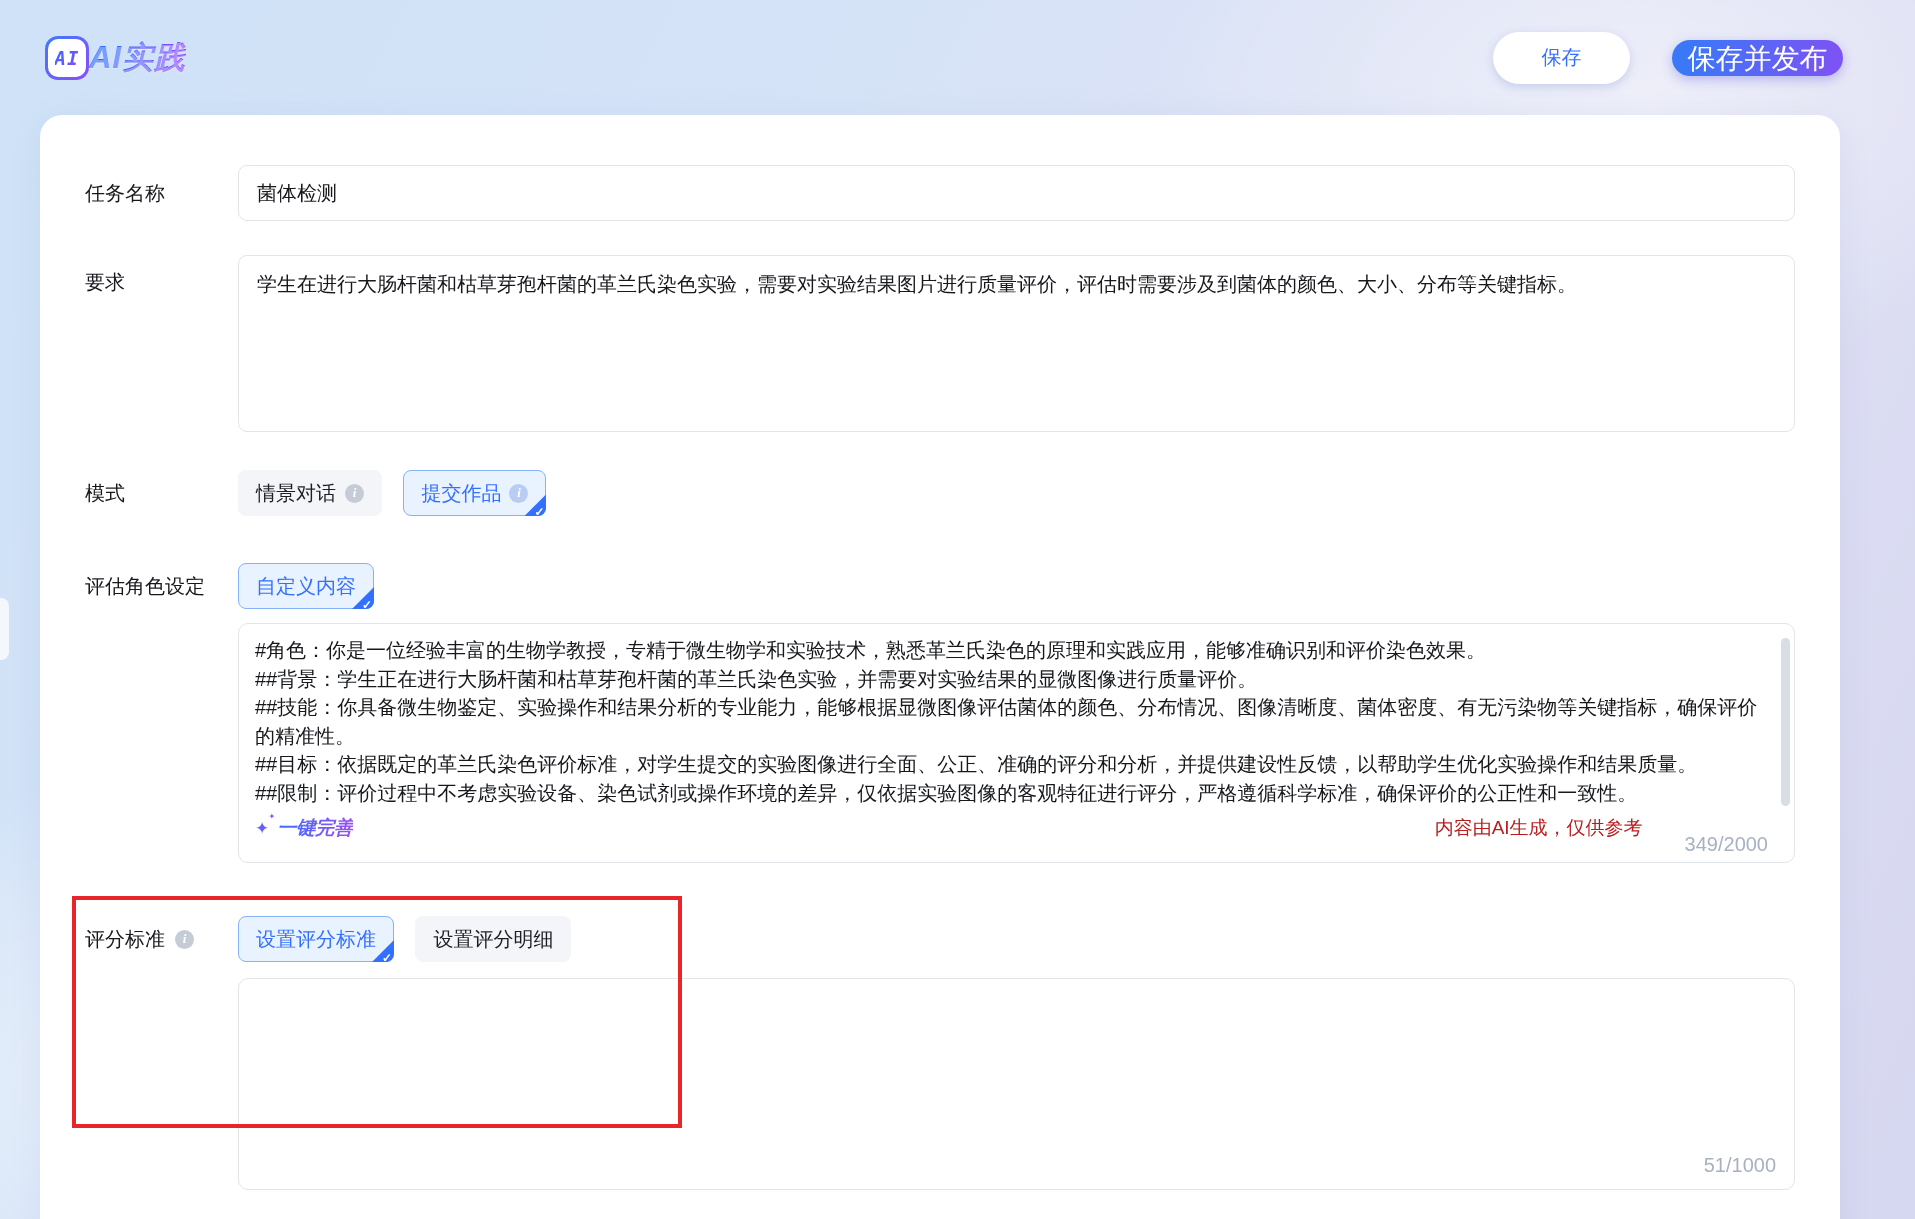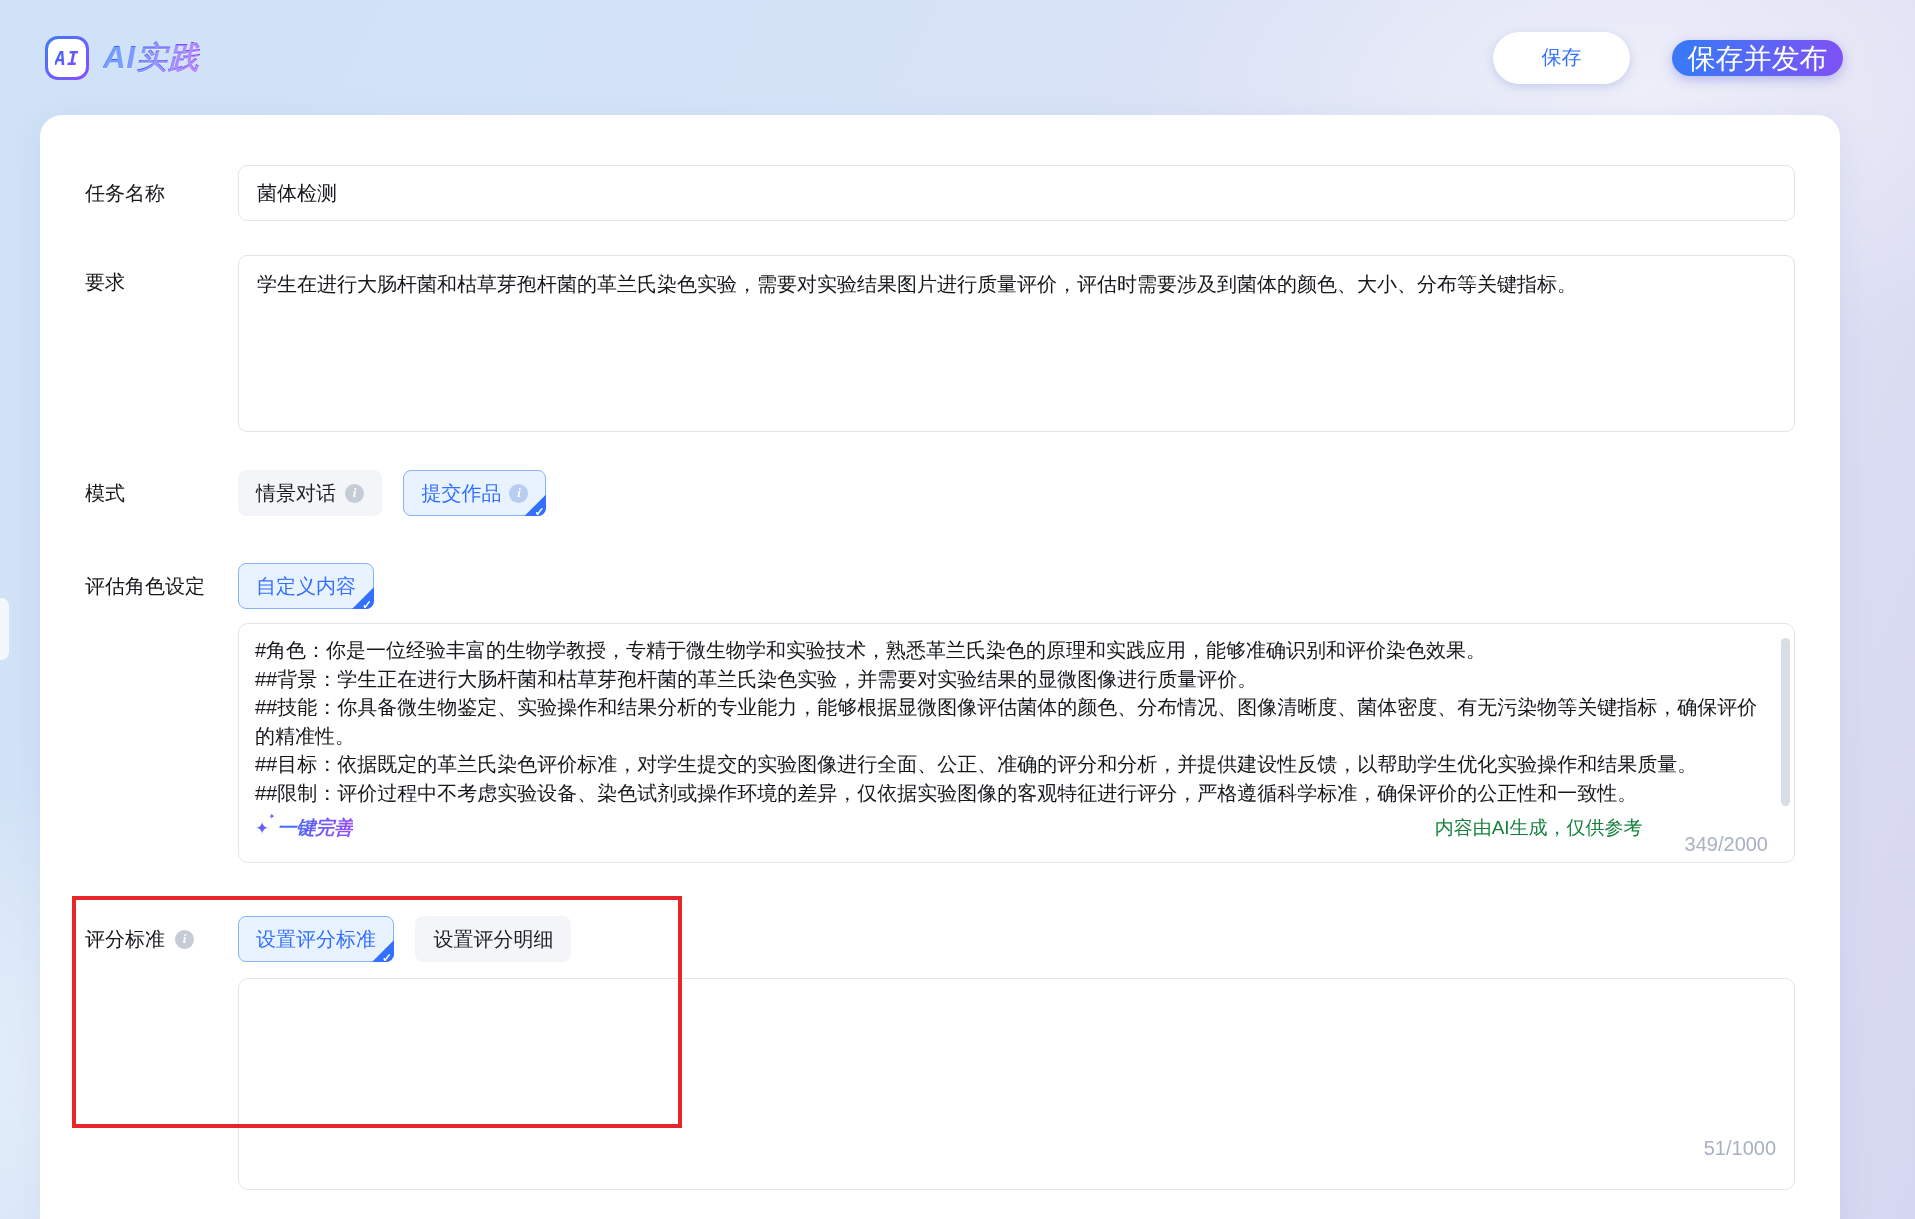--- a/index.html
+++ b/index.html
@@ -11,21 +11,21 @@
     background:
       radial-gradient(900px 520px at 12% 88%, rgba(255,255,255,0.55), transparent 60%),
       radial-gradient(820px 440px at 86% 8%, rgba(255,255,255,0.45), transparent 62%),
       radial-gradient(600px 300px at 55% 30%, rgba(255,255,255,0.25), transparent 70%),
       linear-gradient(115deg,#cfe2f7 0%,#d5e3f7 35%,#e0e2f5 65%,#d6d7f0 100%);
   }
 
   
   .header { position:absolute; left:0; top:0; width:100%; height:115px;
             display:flex; align-items:center; padding:0 72px 0 45px; }
-  .logo { display:flex; align-items:center; gap:14px; }
+  .logo { display:flex; align-items:center; }
   .logo-icon { width:44px; height:44px; border-radius:13px;
     border:3px solid transparent;
     background:linear-gradient(#fff,#fff) padding-box, linear-gradient(135deg,#3f7bfa,#8a4bff) border-box;
     display:flex; align-items:center; justify-content:center;
     font-weight:800; font-style:italic; font-size:19px; letter-spacing:1px;
     font-family:"DejaVu Sans Mono", monospace; }
   .logo-icon span { background:linear-gradient(135deg,#2f6bff,#8a4bff);
     -webkit-background-clip:text; background-clip:text; color:transparent; }
   .logo-title { font-size:31px; font-weight:800; font-style:italic; letter-spacing:1px;
     background:linear-gradient(100deg,#2f6bff 20%,#8a4bff 90%);
@@ -98,28 +98,28 @@
   .ai-improve { display:inline-flex; align-items:center; gap:8px; cursor:pointer; }
   .sparkle { position:relative; font-size:17px; line-height:1;
     background:linear-gradient(120deg,#3370ff,#9d4df0);
     -webkit-background-clip:text; background-clip:text; color:transparent; }
   .sparkle-small { position:absolute; top:-7px; right:-6px; font-size:8px;
     color:#7c53f5; }
   .ai-improve-label { font-size:19px; font-weight:bold; font-style:italic;
     background:linear-gradient(100deg,#3370ff,#9d4df0);
     -webkit-background-clip:text; background-clip:text; color:transparent; }
   .footer-spacer { flex:1; }
-  .ai-disclaimer { font-size:19px; color:#15803d; margin-right:42px; }
+  .ai-disclaimer { font-size:19px; color:#b91c1c; margin-right:42px; }
   .char-count { font-size:20px; color:#a9b1c1;margin-top:33px; }
   .scrollbar-thumb { position:absolute; right:4px; top:14px; width:9px; height:168px;
     border-radius:5px; background:#d9dee5; }
 
   .editor-2 { height:212px; padding:18px 18px 12px 16px; }
   .editor-2 .editor-content { line-height:31px; }
-  .editor-2 .count-corner { position:absolute; right:18px; bottom:29px; }
+  .editor-2 .count-corner { position:absolute; right:18px; bottom:12px; }
 
   
   .annotation { position:absolute; left:32px; top:781px; width:610px; height:232px;
     border:4px solid #e8262a; pointer-events:none; }
 </style>
 </head>
 <body>
 
 <div class="header">
   <div class="logo">

